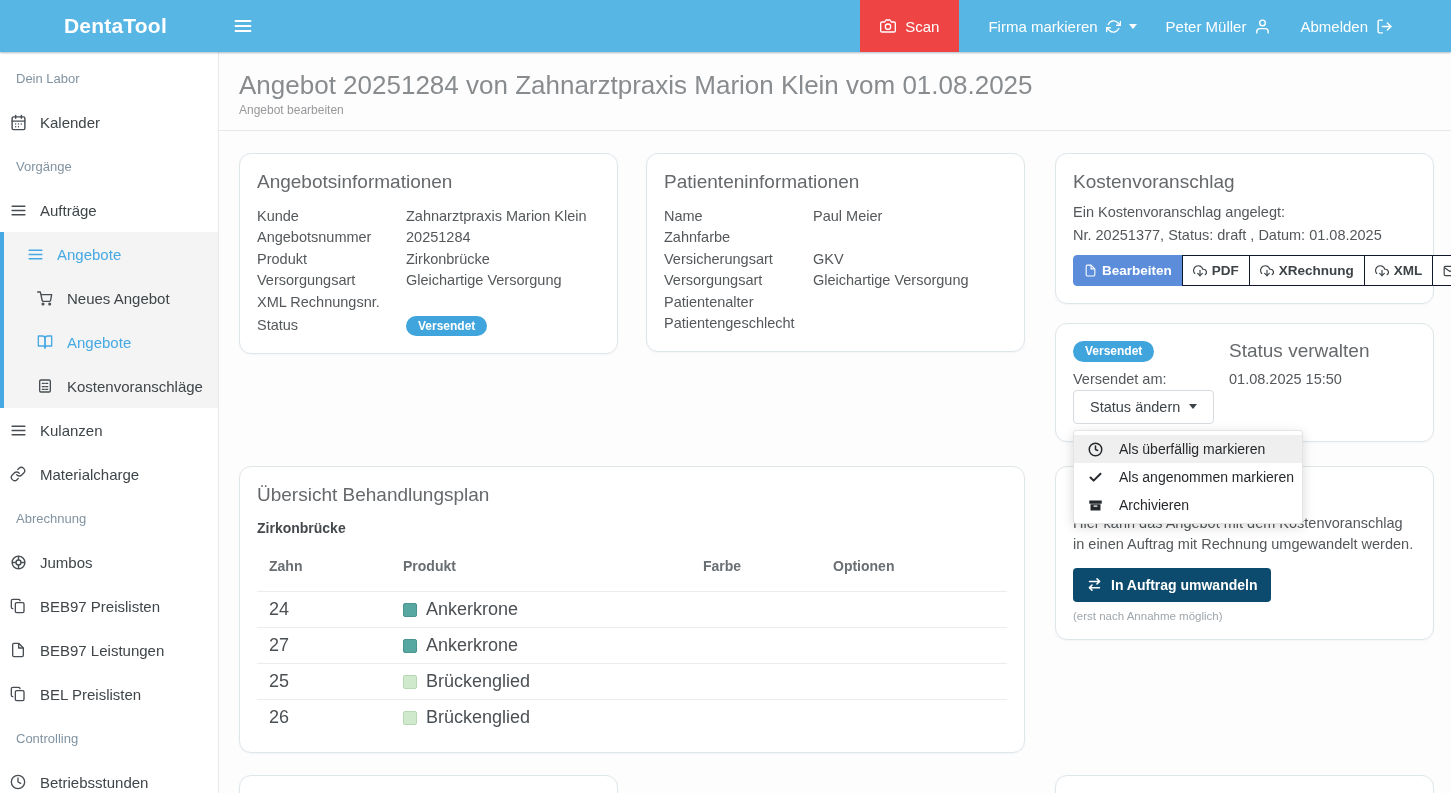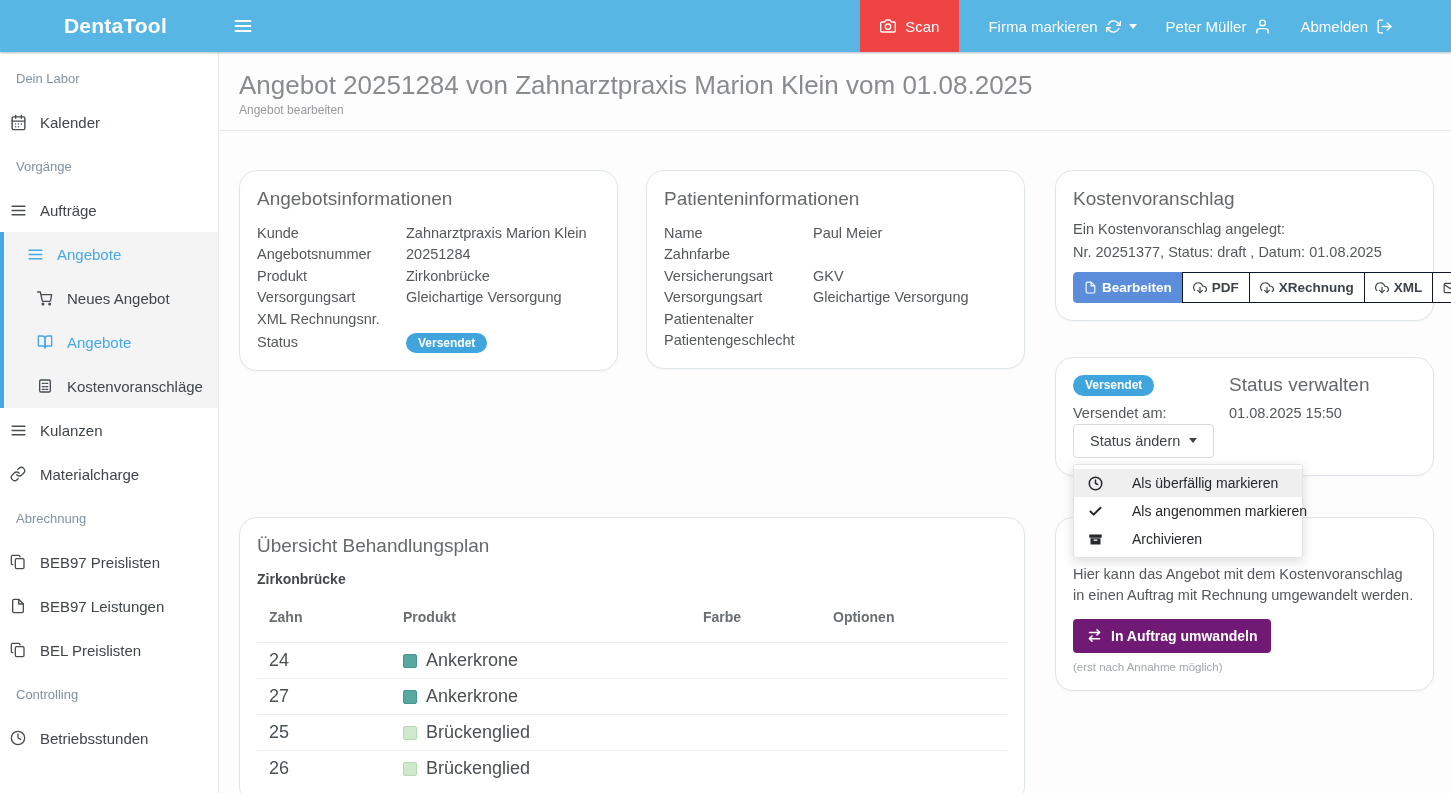--- a/index.html
+++ b/index.html
@@ -45,22 +45,22 @@
   .page-title { font-size:26px; font-weight:400; color:#898c8e; white-space:nowrap; }
   .page-subtitle { font-size:12px; color:#97999b; margin-top:2px; }
   .page-divider { border-bottom:1px solid #e7eaec; margin-top:13px; }
   .content { padding:22px 17px 0 20px; }
   .content-row { display:flex; gap:30px; align-items:flex-start; }
   .row2 { margin-top:24px; }
   .row3 { margin-top:22px; }
   .col-main { width:786px; flex:none; display:flex; gap:28px; align-items:flex-start; }
   .col-side { width:379px; flex:none; display:flex; flex-direction:column; gap:19px; }
 
-  .card { background:#fff; border:1px solid #dfe6ea; border-radius:18px; padding:17px;
-    box-shadow:0 1px 2px rgba(40,60,80,.04);margin-top:17px; }
+  .card { background:#fff; border:1px solid #dfe6ea; border-radius:12px; padding:17px;
+    box-shadow:0 1px 2px rgba(40,60,80,.04); }
   .card-title { font-size:19px; font-weight:400; color:#66696c; white-space:nowrap; }
 
   
   .info-card { width:379px; min-height:192px; }
   .info-rows { margin-top:13px; }
   .info-row { display:flex; font-size:14.5px; line-height:21.4px; color:#54585b; }
   .info-label { width:149px; flex:none; }
   .info-value { flex:1; }
   .badge { display:inline-block; background:#41a5dd; color:#fff; font-size:12px; font-weight:700;
     padding:3px 12px; border-radius:11px; line-height:1.2; }
@@ -82,29 +82,29 @@
   .status-grid { display:grid; grid-template-columns:156px 1fr; row-gap:9px; align-items:center; }
   .status-grid .card-title { line-height:1.1; }
   .status-label { font-size:14.5px; color:#54585b; }
   .status-value { font-size:14.5px; color:#54585b; }
   .status-change-btn { margin-top:3px; width:max-content; display:flex; align-items:center; gap:9px;
     background:#fff; border:1px solid #d6dbe0; border-radius:4px; padding:8px 16px; font-family:inherit;
     font-size:14.5px; color:#3d4347; cursor:pointer; }
   .dropdown { position:absolute; left:17px; top:106px; width:230px; background:#fff;
     border:1px solid #e4e4e4; border-radius:3px; box-shadow:0 3px 12px rgba(0,0,0,.15);
     padding:4px 0; z-index:60; }
-  .dropdown-item { display:flex; align-items:center; gap:29px; padding:6px 14px; font-size:14px;
+  .dropdown-item { display:flex; align-items:center; gap:16px; padding:6px 14px; font-size:14px;
     color:#26292c; cursor:pointer; white-space:nowrap; }
   .dropdown-item.hover { background:#efefef; }
   .dropdown-item .icon { color:#26292c; }
 
   
   .convert-card { min-height:168px; padding-top:46px; }
   .convert-card p { font-size:14.5px; line-height:21px; color:#54585b; }
-  .btn-disabled { margin-top:13px; display:inline-flex; align-items:center; gap:9px; background:#701a75;
+  .btn-disabled { margin-top:13px; display:inline-flex; align-items:center; gap:9px; background:#0c4a6e;
     border:none; border-radius:4px; color:#fff; font-family:inherit; font-size:14px; font-weight:600;
     padding:9px 14px; cursor:default; }
   .convert-note { margin-top:8px; font-size:11.5px; color:#a0a6ab; }
 
   
   .plan-card { width:786px; min-height:261px; }
   .plan-product { margin-top:14px; font-size:14px; font-weight:700; color:#46494c; }
   .plan-table { width:100%; border-collapse:collapse; margin-top:18px; }
   .plan-table th { text-align:left; font-size:14px; font-weight:600; color:#696e72;
     padding:4px 12px 17px; }
@@ -275,20 +275,33 @@
         <svg width="16" height="16" viewBox="0 0 24 24" fill="none" stroke="currentColor" stroke-width="2" stroke-linecap="round" stroke-linejoin="round">
             <path d="M10 13a5 5 0 0 0 7.54.54l3-3a5 5 0 0 0-7.07-7.07l-1.72 1.71"></path>
             <path d="M14 11a5 5 0 0 0-7.54-.54l-3 3a5 5 0 0 0 7.07 7.07l1.71-1.71"></path>
           </svg>
       </span>
       <span class="nav-label">Materialcharge</span>
     </div>
 
     <div class="nav-row nav-section">Abrechnung</div>
 
+    <div class="nav-row nav-item">
+      <span class="icon nav-icon">
+        <svg width="17" height="17" viewBox="0 0 24 24" fill="none" stroke="currentColor" stroke-width="2">
+            <circle cx="12" cy="12" r="9"></circle>
+            <circle cx="12" cy="12" r="3.5"></circle>
+            <line x1="12" y1="3" x2="12" y2="8.5"></line>
+            <line x1="12" y1="15.5" x2="12" y2="21"></line>
+            <line x1="3" y1="12" x2="8.5" y2="12"></line>
+            <line x1="15.5" y1="12" x2="21" y2="12"></line>
+          </svg>
+      </span>
+      <span class="nav-label">Jumbos</span>
+    </div>
 
     <div class="nav-row nav-item">
       <span class="icon nav-icon">
         <svg width="16" height="16" viewBox="0 0 24 24" fill="none" stroke="currentColor" stroke-width="2" stroke-linejoin="round">
             <rect x="8" y="7" width="13" height="15" rx="2"></rect>
             <path d="M5 16H4a2 2 0 0 1-2-2V4a2 2 0 0 1 2-2h9a2 2 0 0 1 2 2v1"></path>
           </svg>
       </span>
       <span class="nav-label">BEB97 Preislisten</span>
     </div>

